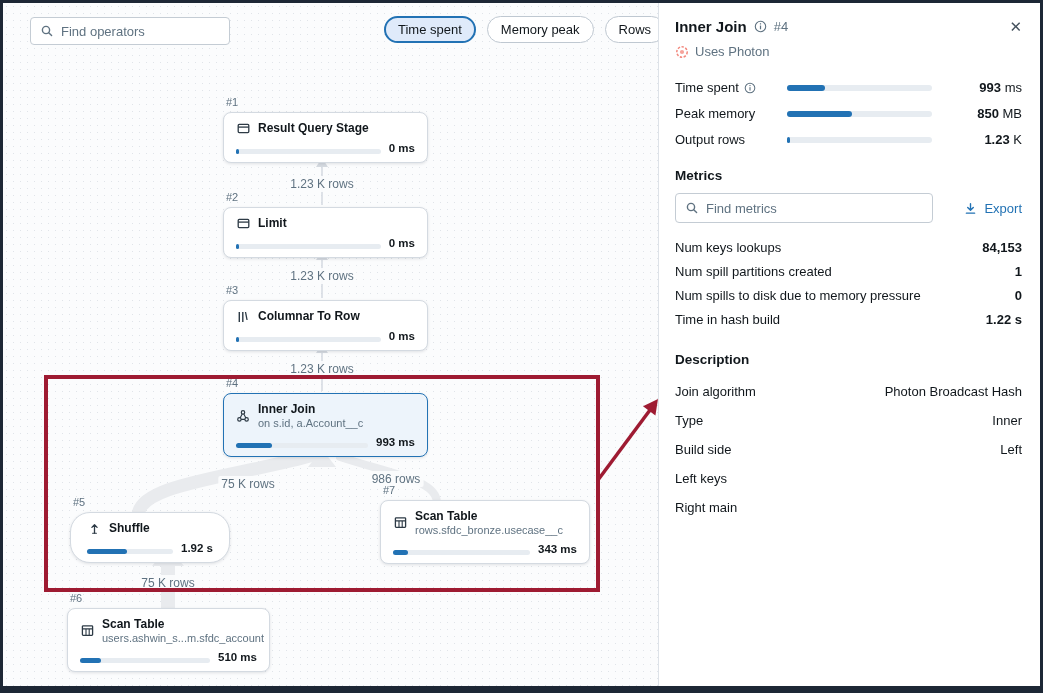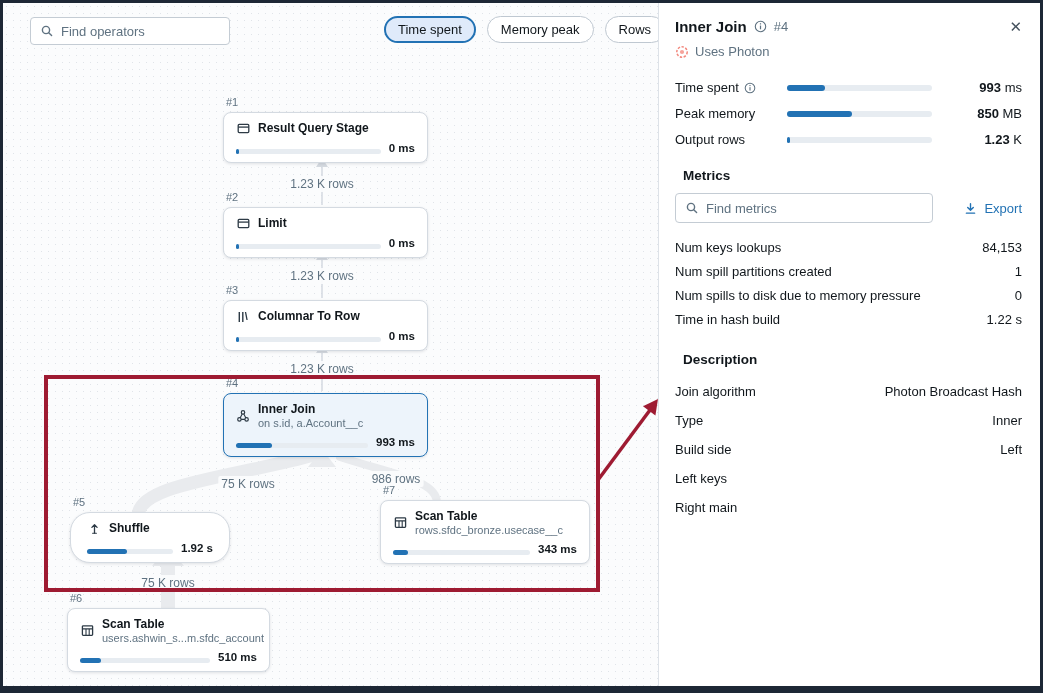--- a/index.html
+++ b/index.html
@@ -81,30 +81,30 @@
   .p-id{font-size:13px;color:var(--muted);}
   .close-btn{margin-left:auto;font-size:15px;color:#45525e;cursor:pointer;line-height:1;}
   .photon-row{display:flex;align-items:center;gap:6px;color:var(--muted);font-size:13px;margin-top:9px;}
   .stats{margin-top:21px;}
   .stat-row{display:flex;align-items:center;margin:11px 0;}
   .stat-label{flex:0 0 112px;display:flex;align-items:center;gap:5px;color:var(--ink);}
   .stat-track{flex:1;height:6px;background:var(--track);border-radius:3px;margin-right:14px;}
   .stat-fill{height:100%;background:var(--accent);border-radius:3px;min-width:2px;}
   .stat-val{flex:0 0 76px;text-align:right;white-space:nowrap;}
   .stat-val b{font-weight:700;}
-  .sec-heading{font-weight:700;font-size:13.5px;margin:21px 8px 10px;}
+  .sec-heading{font-weight:700;font-size:13.5px;margin:21px 0 10px;}
   .metrics-bar{display:flex;align-items:center;}
   .metrics-search{
     flex:0 0 258px;height:30px;border:1px solid #c4ccd4;border-radius:4px;
     display:flex;align-items:center;gap:7px;padding:0 9px;background:#fff;
   }
   .export-btn{margin-left:auto;color:var(--accent);display:flex;align-items:center;gap:7px;cursor:pointer;font-size:13px;}
   .metric-rows{margin-top:12px;}
   .metric-row{display:flex;justify-content:space-between;align-items:baseline;padding:4.5px 0;}
-  .metric-val{font-weight:400;white-space:nowrap;margin-left:10px;}
+  .metric-val{font-weight:700;white-space:nowrap;margin-left:10px;}
   .desc-rows{margin-top:2px;}
   .desc-row{display:flex;justify-content:space-between;align-items:baseline;padding:7px 0;}
   svg.ic{display:block;}
 </style>
 </head>
 <body>
 
 <div class="canvas"></div>
 
 <svg class="edges">

